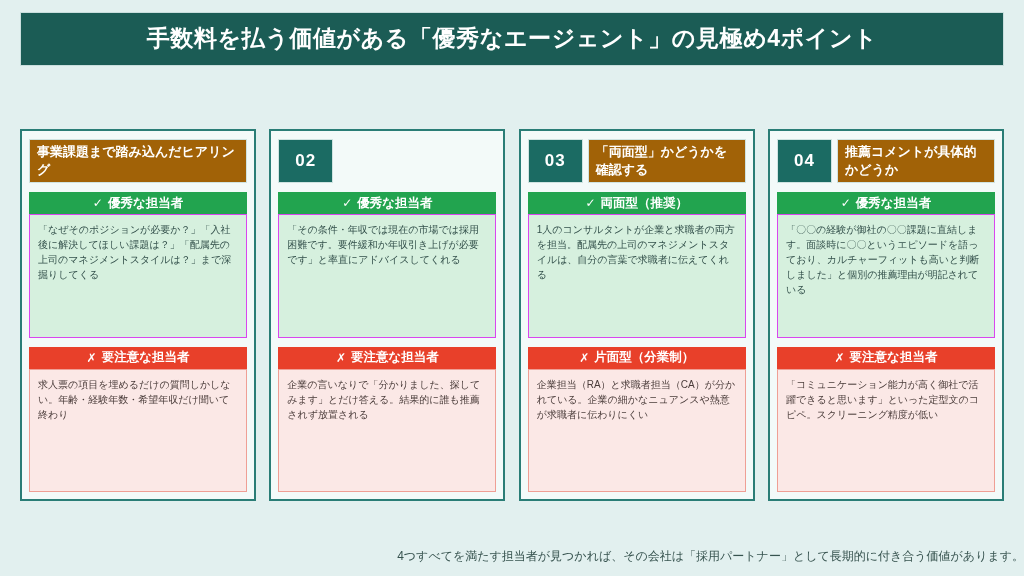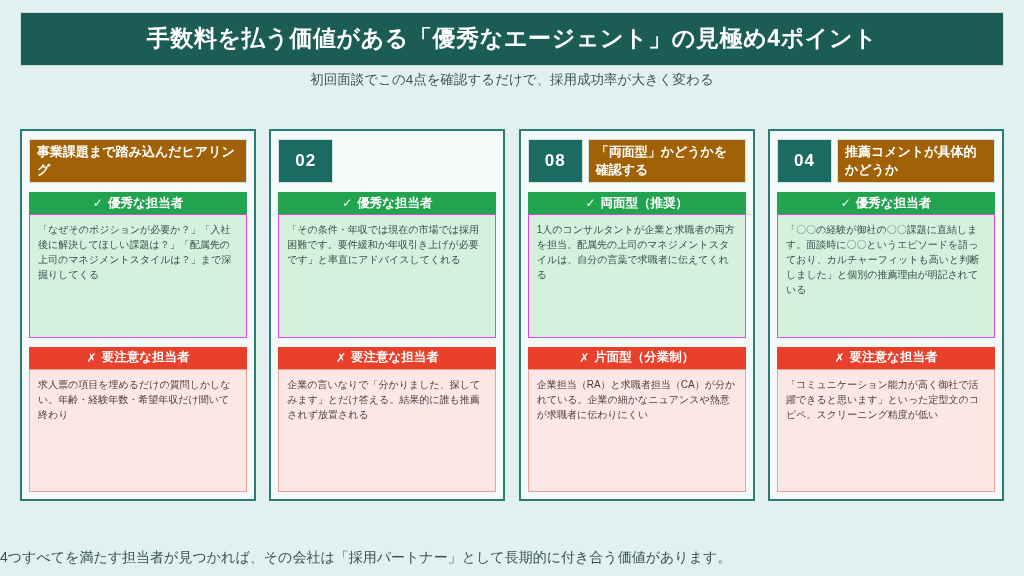--- a/index.html
+++ b/index.html
@@ -158,36 +158,35 @@
     flex: 1 1 0;
     color: #4a3c3a;
   }
 
   
   .footer {
     position: absolute;
     left: 0;
     top: 548px;
     width: 1024px;
-    text-align: left;
-    font-size: 14px;
+    text-align: right;
+    font-size: 12px;
     color: #37534f;
     line-height: 1.4;
   }
 </style>
 </head>
 <body>
 
 <div class="page">
 
   <div class="title-bar">
     <div class="title-text">手数料を払う価値がある「優秀なエージェント」の見極め4ポイント</div>
   </div>
 
-  <div class="subtitle">初回面談でこの4点を確認するだけで、採用成功率が大きく変わる</div>
 
   <div class="cards">
 
     <div class="card">
       <div class="card-head">
         <div class="head-title">事業課題まで踏み込んだヒアリング</div>
       </div>
       <div class="sec-label good">
         <span class="mark">✓</span>
         <span>優秀な担当者</span>
@@ -211,21 +210,21 @@
       <div class="sec-body good">「その条件・年収では現在の市場では採用困難です。要件緩和か年収引き上げが必要です」と率直にアドバイスしてくれる</div>
       <div class="sec-label bad">
         <span class="mark">✗</span>
         <span>要注意な担当者</span>
       </div>
       <div class="sec-body bad">企業の言いなりで「分かりました、探してみます」とだけ答える。結果的に誰も推薦されず放置される</div>
     </div>
 
     <div class="card">
       <div class="card-head">
-        <div class="num-chip">08</div>
+        <div class="num-chip">03</div>
         <div class="head-title">「両面型」かどうかを確認する</div>
       </div>
       <div class="sec-label good">
         <span class="mark">✓</span>
         <span>両面型（推奨）</span>
       </div>
       <div class="sec-body good">1人のコンサルタントが企業と求職者の両方を担当。配属先の上司のマネジメントスタイルは、自分の言葉で求職者に伝えてくれる</div>
       <div class="sec-label bad">
         <span class="mark">✗</span>
         <span>片面型（分業制）</span>

